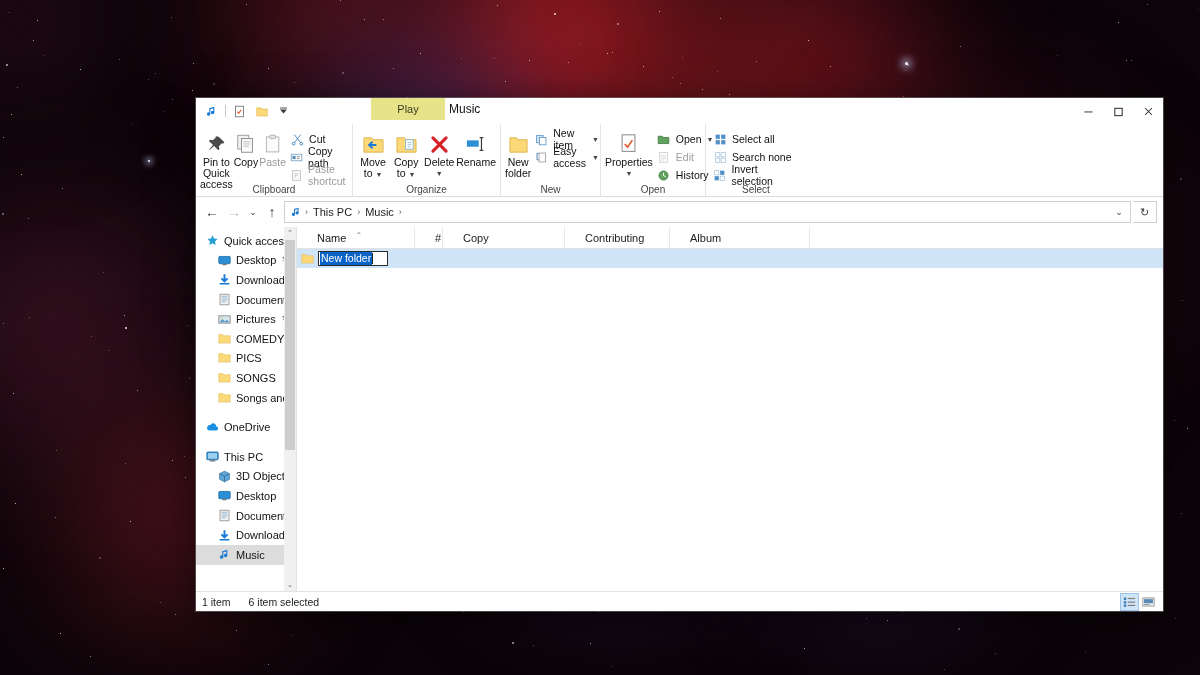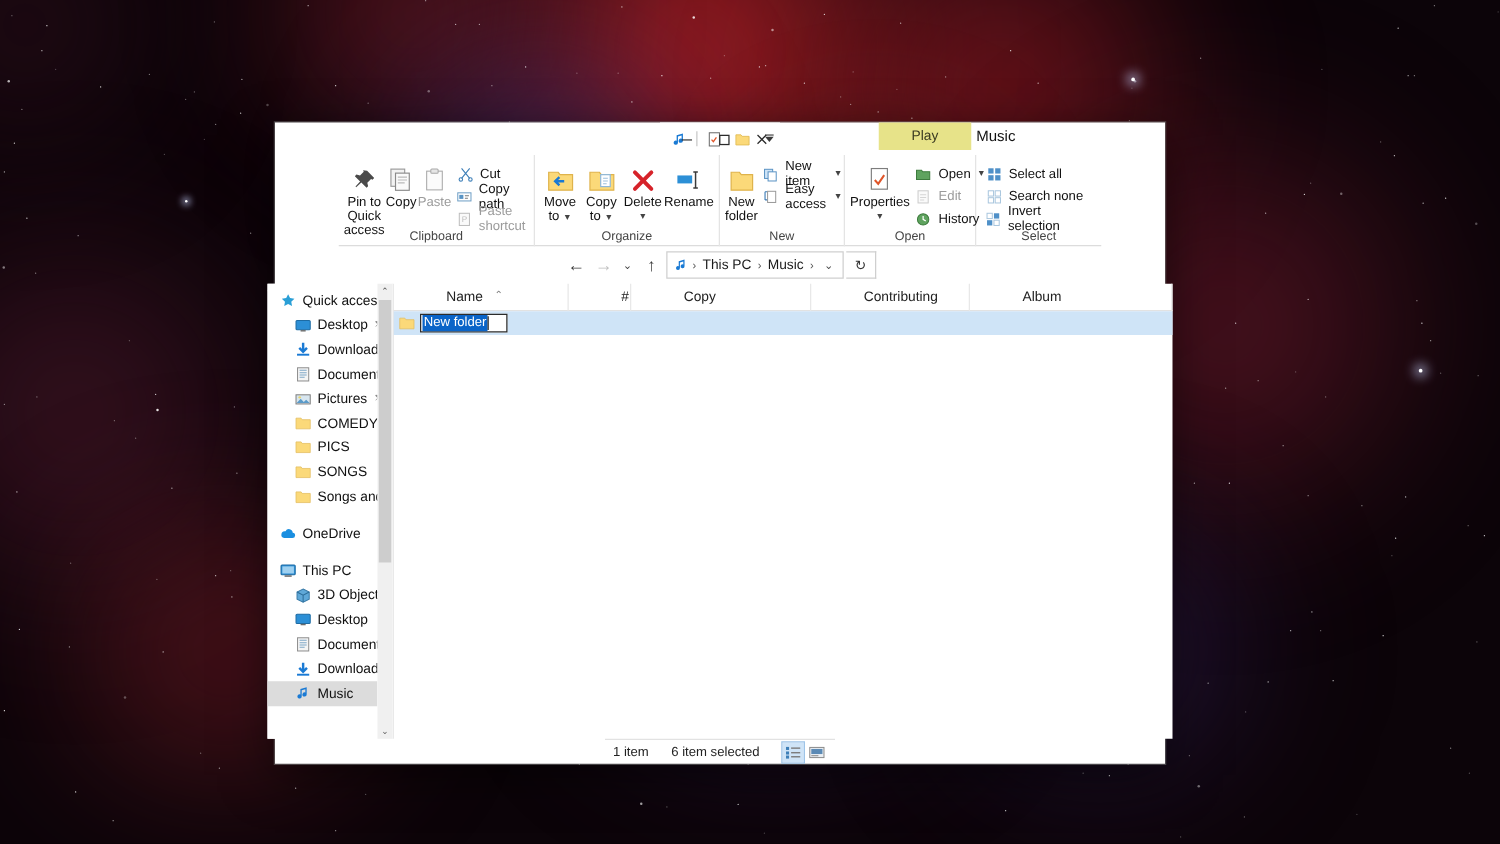--- a/index.html
+++ b/index.html
@@ -11,26 +11,25 @@
     position:relative;
   }
 
   
   #wallpaper{ position:absolute; inset:0; overflow:hidden; background:#0c0409; }
   .neb{ position:absolute; border-radius:50%; filter:blur(48px); }
   .star{ position:absolute; background:#fff; border-radius:50%; }
 
   
   #explorer-window{
-    position:absolute; left:220px; top:98px; width:712px; height:513px;
+    position:absolute; left:196px; top:98px; width:967px; height:513px;
     background:#ffffff; color:#000;
     box-shadow:0 0 0 1px rgba(120,120,120,.55), 0 10px 38px rgba(0,0,0,.55);
     display:flex; flex-direction:column;
     font-size:11.5px;
-    align-items:center;
   }
 
   
   #titlebar{ height:26px; background:#fff; display:flex; align-items:flex-start; position:relative; flex:none; }
   #qat{ display:flex; align-items:center; height:26px; padding-left:7px; gap:5px; }
   .qat-btn{ width:17px; height:17px; display:flex; align-items:center; justify-content:center; }
   .qat-sep{ width:1px; height:12px; background:#c8c8c8; }
   #ctx-tab-header{
     position:absolute; left:175px; top:0; width:74px; height:22px;
     background:#e7e389; color:#3b3b22; font-size:11px;
@@ -91,21 +90,21 @@
   .spacer{ height:10px; }
   
   #navscroll{ position:absolute; right:0; top:0; bottom:0; width:12px; background:#f0f0f0; }
   .sb-arrow{ height:12px; display:flex; align-items:center; justify-content:center; font-size:7px; color:#606060; }
   #navthumb{ position:absolute; left:1px; right:1px; top:13px; height:210px; background:#cdcdcd; }
   #navpane-divider{ width:1px; background:#e2e2e2; }
 
   
   #filepane{ flex:1; display:flex; flex-direction:column; min-width:0; }
   #colheaders{ height:22px; display:flex; align-items:center; border-bottom:1px solid #e2e2e2; font-size:11px; color:#222; flex:none; }
-  .col{ padding-left:20px; position:relative; height:22px; line-height:22px; border-right:1px solid #e8e8e8;margin-left:22px; }
+  .col{ padding-left:20px; position:relative; height:22px; line-height:22px; border-right:1px solid #e8e8e8; }
   .col .sortarrow{ position:absolute; left:50%; top:-2px; font-size:8px; color:#777; }
   #filelist{ flex:1; position:relative; }
   #filerow{ height:19px; background:#cfe4f7; display:flex; align-items:center; padding-left:4px; gap:4px; }
   #rename-box{ border:1px solid #2b2b2b; background:#fff; height:15px; width:70px; display:flex; align-items:center; padding:0 1px; }
   #rename-text{ background:#0a64c8; color:#fff; font-size:10.5px; padding:0 1px; line-height:13px; }
   #rename-caret{ width:1px; height:11px; background:#222; }
 
   
   #statusbar{ height:20px; border-top:1px solid #e2e2e2; display:flex; align-items:center; padding:0 6px; font-size:10.5px; color:#222; flex:none; gap:18px; }
   #viewbtns{ margin-left:auto; display:flex; gap:2px; }

